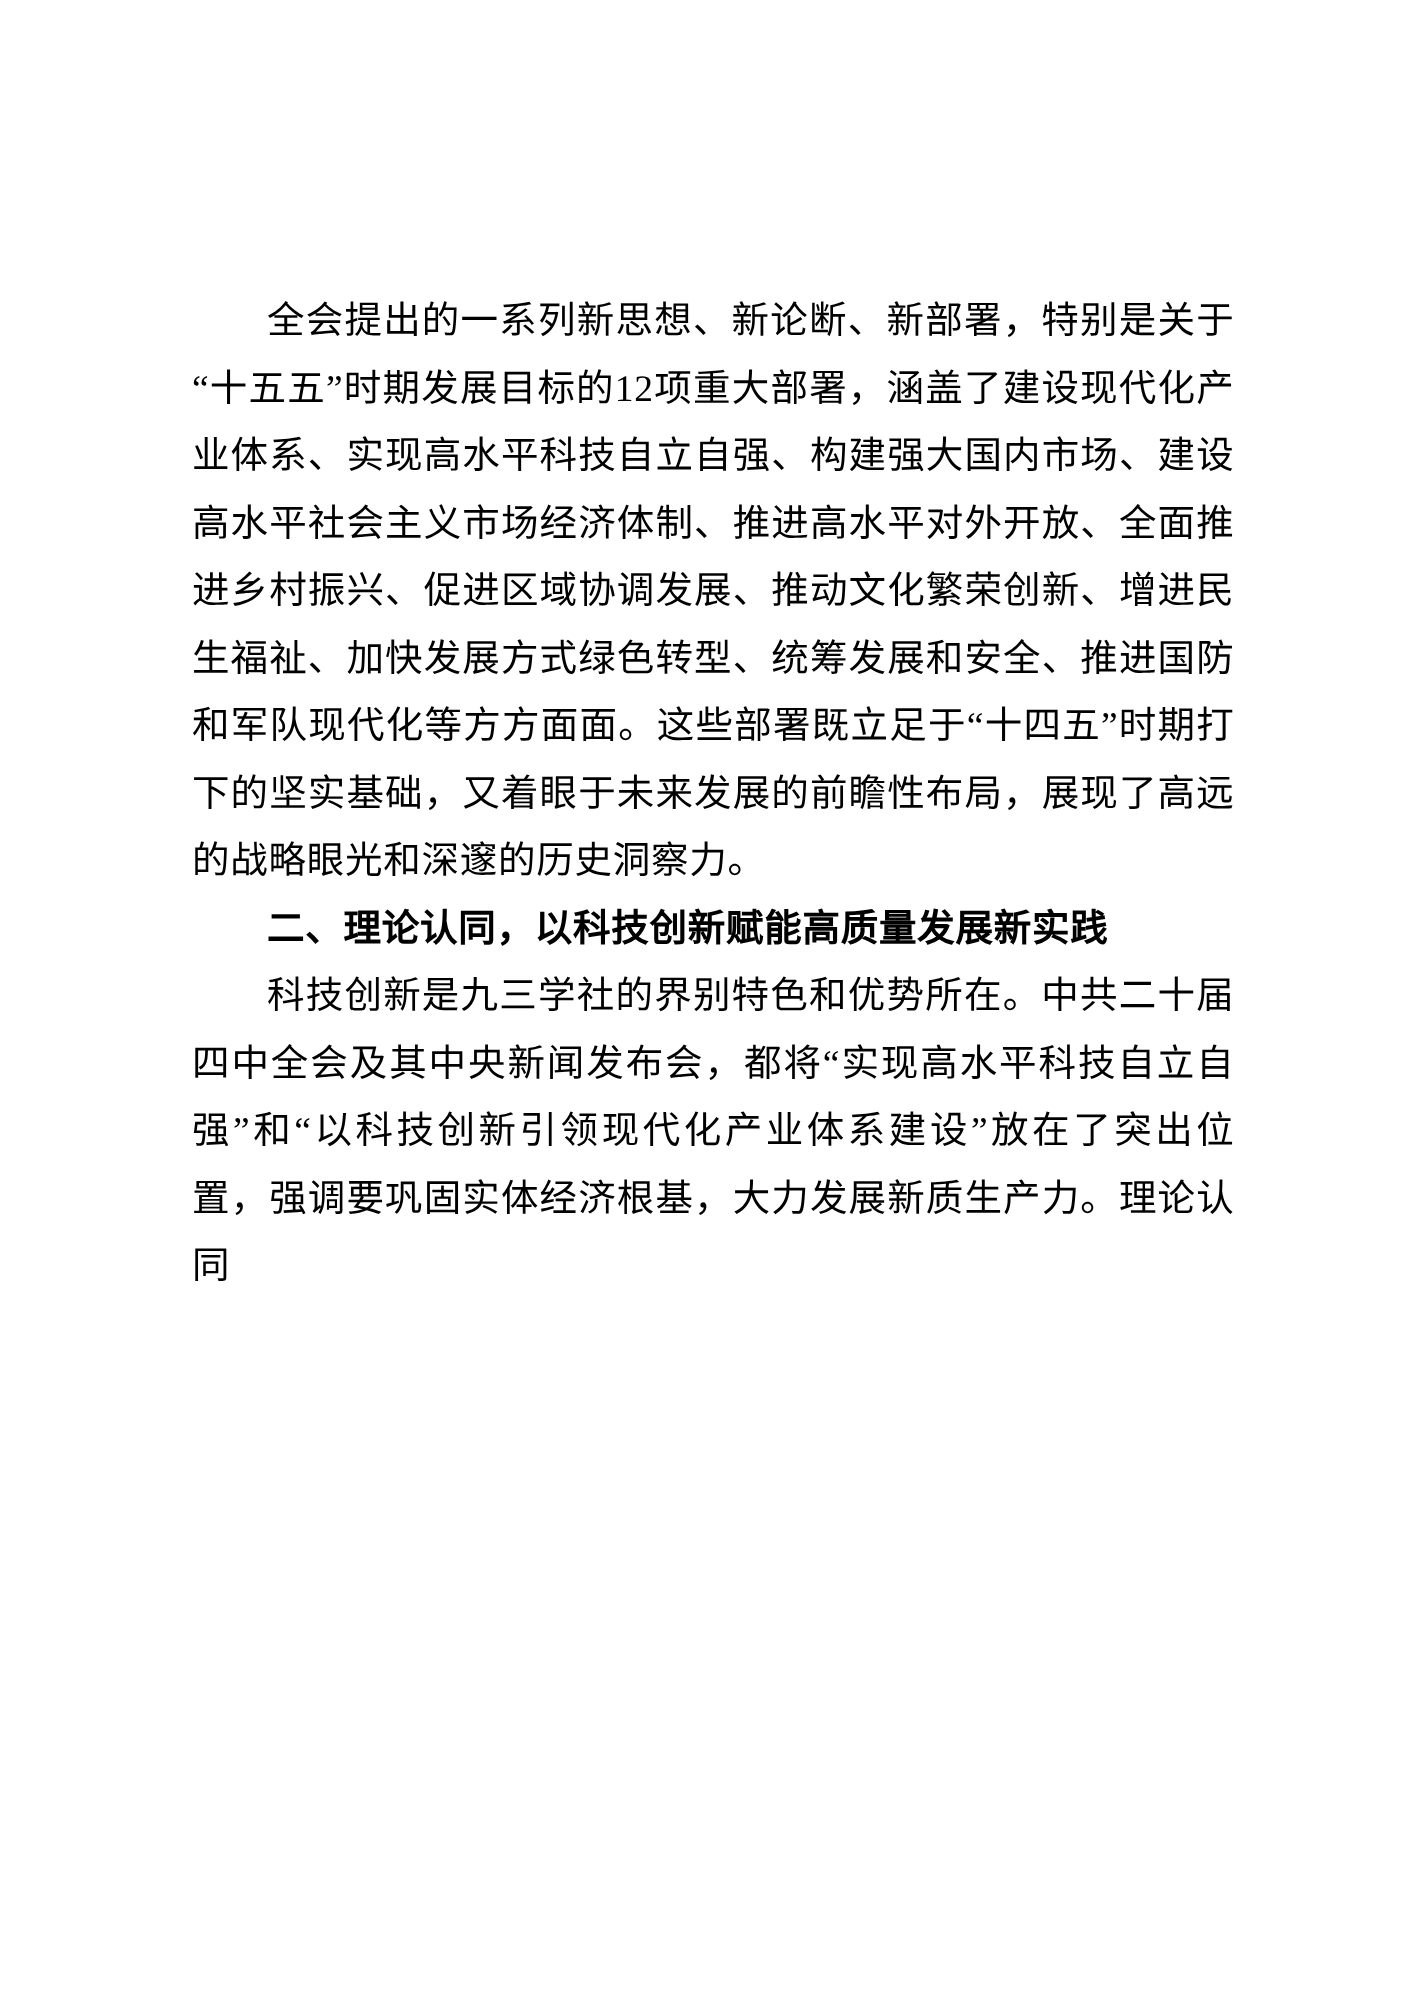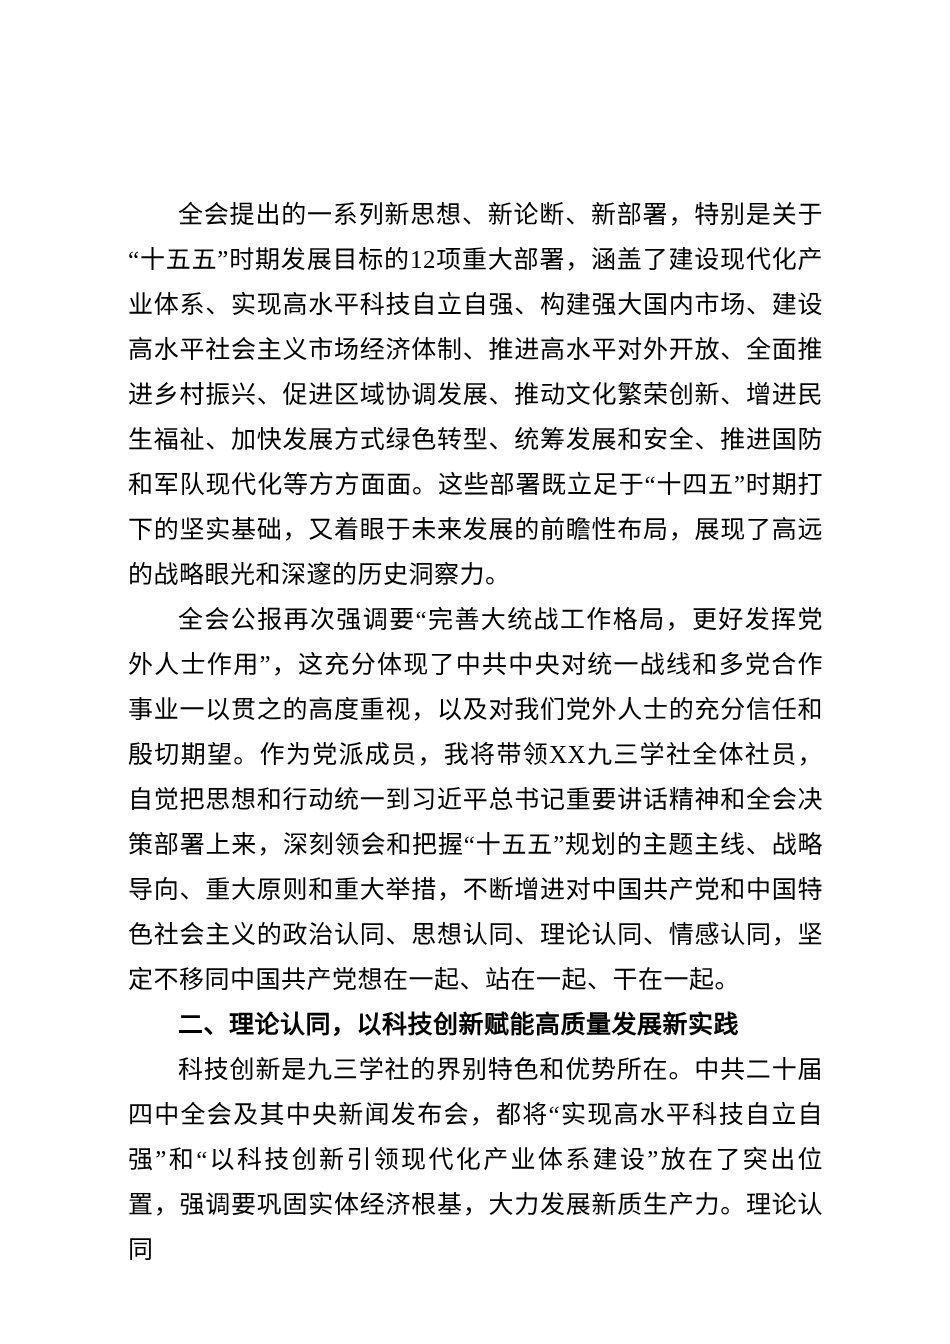--- a/index.html
+++ b/index.html
@@ -39,16 +39,15 @@
     word-break: break-all;
     letter-spacing: 0.5px;
     font-weight: 700;
   }
 </style>
 </head>
 <body>
 
 <div class="page">
   <p class="para">全会提出的一系列新思想、新论断、新部署，特别是关于“十五五”时期发展目标的12项重大部署，涵盖了建设现代化产业体系、实现高水平科技自立自强、构建强大国内市场、建设高水平社会主义市场经济体制、推进高水平对外开放、全面推进乡村振兴、促进区域协调发展、推动文化繁荣创新、增进民生福祉、加快发展方式绿色转型、统筹发展和安全、推进国防和军队现代化等方方面面。这些部署既立足于“十四五”时期打下的坚实基础，又着眼于未来发展的前瞻性布局，展现了高远的战略眼光和深邃的历史洞察力。</p>
-  <p class="para">全会公报再次强调要“完善大统战工作格局，更好发挥党外人士作用”，这充分体现了中共中央对统一战线和多党合作事业一以贯之的高度重视，以及对我们党外人士的充分信任和殷切期望。作为党派成员，我将带领XX九三学社全体社员，自觉把思想和行动统一到习近平总书记重要讲话精神和全会决策部署上来，深刻领会和把握“十五五”规划的主题主线、战略导向、重大原则和重大举措，不断增进对中国共产党和中国特色社会主义的政治认同、思想认同、理论认同、情感认同，坚定不移同中国共产党想在一起、站在一起、干在一起。</p>
   <h2 class="heading">二、理论认同，以科技创新赋能高质量发展新实践</h2>
   <p class="para">科技创新是九三学社的界别特色和优势所在。中共二十届四中全会及其中央新闻发布会，都将“实现高水平科技自立自强”和“以科技创新引领现代化产业体系建设”放在了突出位置，强调要巩固实体经济根基，大力发展新质生产力。理论认同</p>
 </div>
 
 </body></html>

